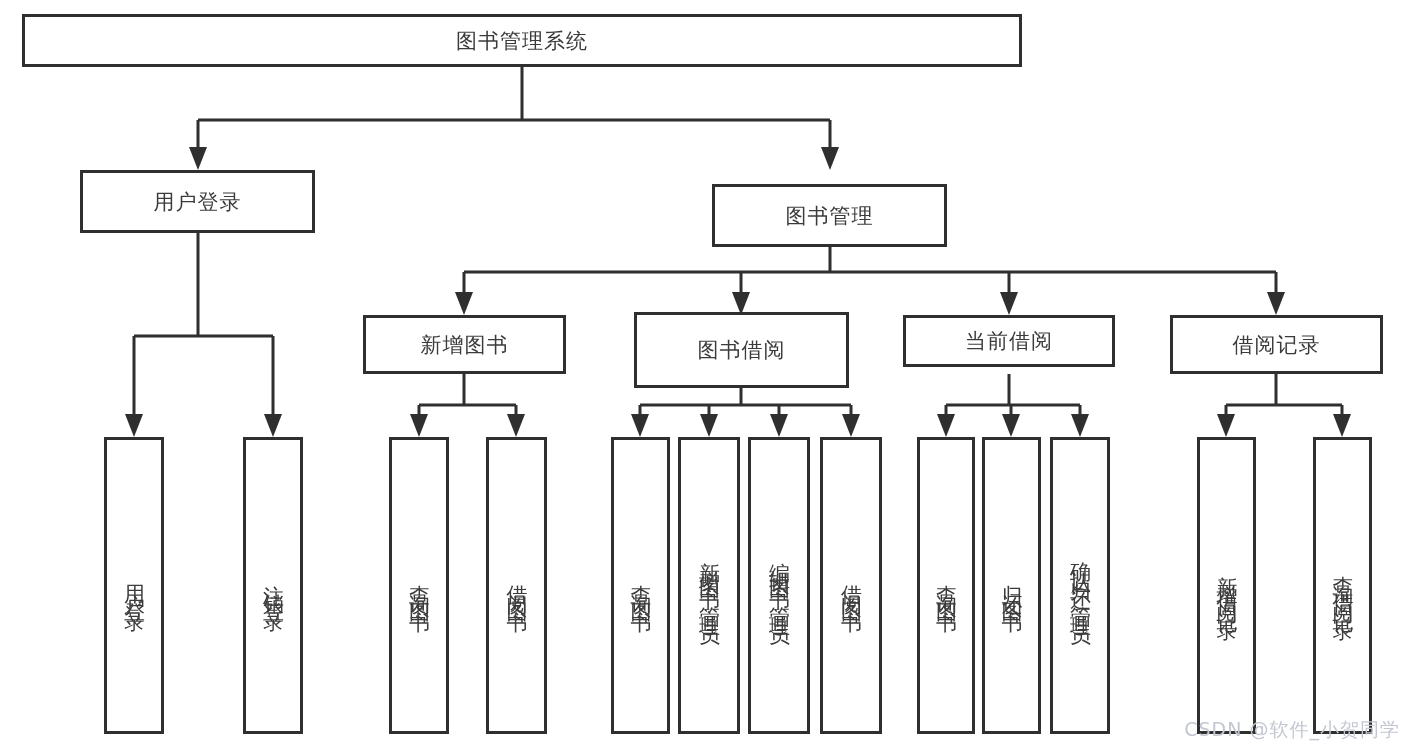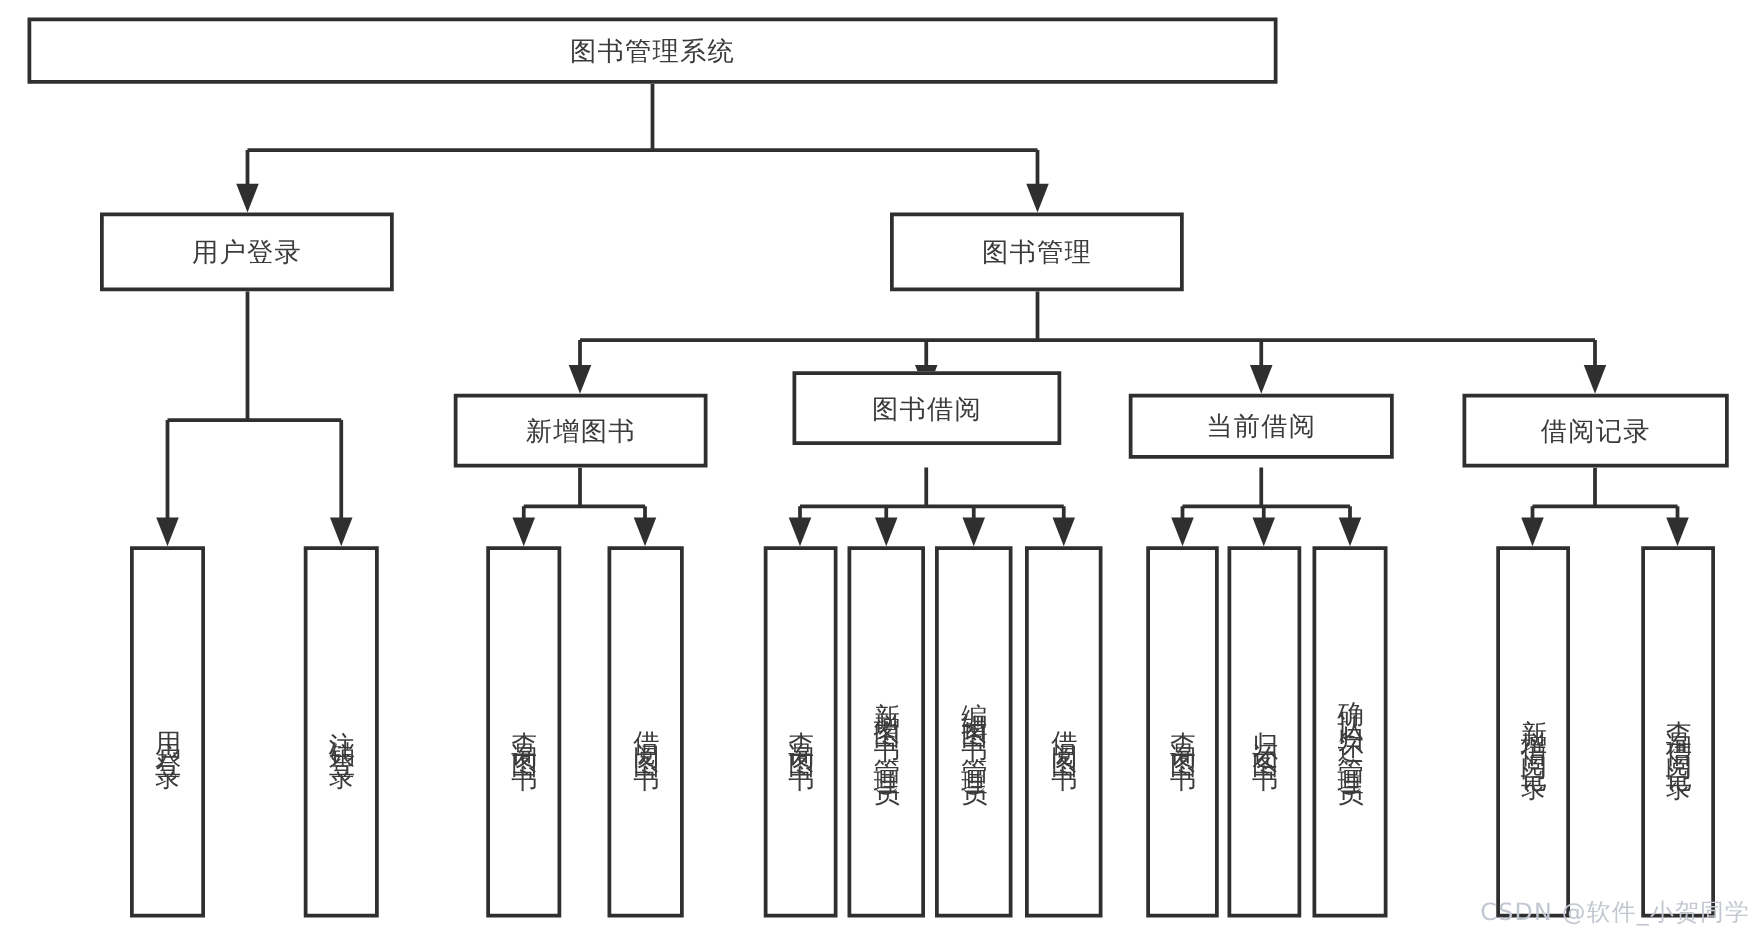--- a/index.html
+++ b/index.html
@@ -41,24 +41,24 @@
     writing-mode: vertical-rl;
     font-size: 21px;
     letter-spacing: 9px;
     line-height: 1;
     white-space: nowrap;
   }
   
   .b-root { left: 22px;  top: 14px;  width: 1000px; height: 53px; }
   
   .b-l2-0 { left: 80px;  top: 170px; width: 235px; height: 63px; }
-  .b-l2-1 { left: 712px; top: 170px; width: 235px; height: 63px; }
+  .b-l2-1 { left: 712px; top: 184px; width: 235px; height: 63px; }
   
   .b-l3-0 { left: 363px;  top: 315px; width: 203px; height: 59px; }
-  .b-l3-1 { left: 634px;  top: 297px; width: 215px; height: 59px; }
+  .b-l3-1 { left: 634px;  top: 312px; width: 215px; height: 76px; }
   .b-l3-2 { left: 903px;  top: 315px; width: 212px; height: 52px; }
   .b-l3-3 { left: 1170px; top: 315px; width: 213px; height: 59px; }
   
   .leaf { top: 437px; height: 297px; }
   .b-lf-0  { left: 104px;  width: 60px; }
   .b-lf-1  { left: 243px;  width: 60px; }
   .b-lf-2  { left: 389px;  width: 60px; }
   .b-lf-3  { left: 486px;  width: 61px; }
   .b-lf-4  { left: 611px;  width: 59px; }
   .b-lf-5  { left: 678px;  width: 62px; }

